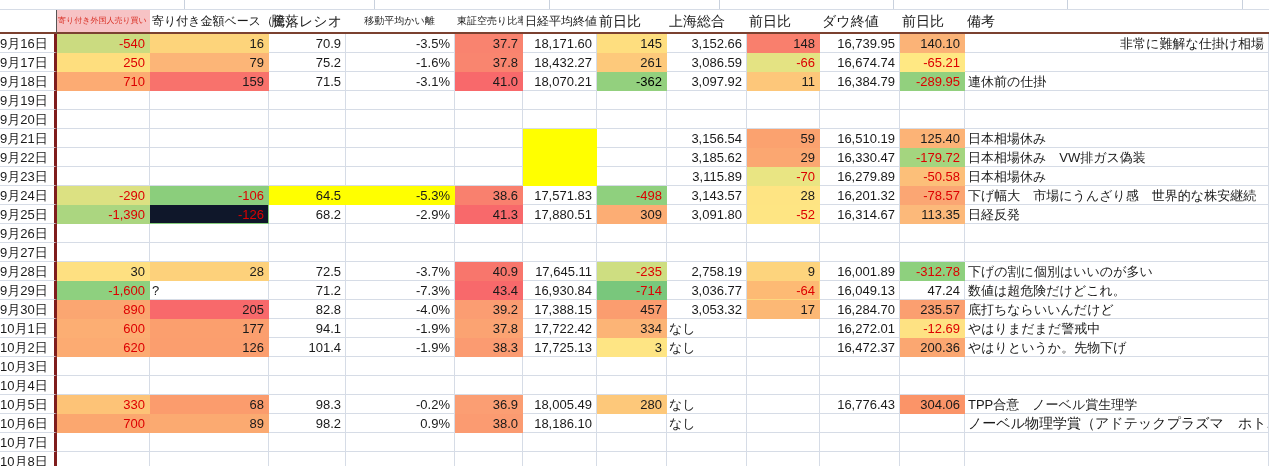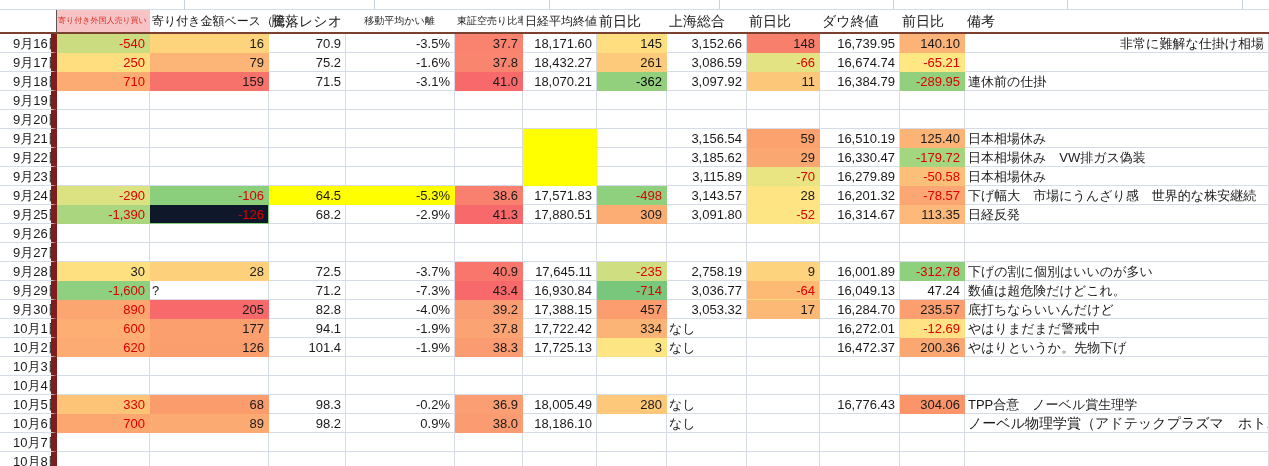--- a/index.html
+++ b/index.html
@@ -16,21 +16,21 @@
   }
   thead th{height:23px;line-height:22px;background:#fff;border-bottom:2px solid #7b4130;text-align:left;}
   th.corner{border-right:1px solid #555;}
   th.h1{background:#f7c3c5;color:#d93025;font-size:8px;padding-left:1px;}
   th.h2{font-size:12px;overflow:visible;}
   th.h3{font-size:14px;text-align:right;}
   th.h4,th.h5{font-size:10px;text-align:center;}
   th.h6{font-size:12px;}
   th.h7,th.h8,th.h9,th.h10,th.h11,th.h12{font-size:14px;}
   td{border-right:1px solid #d6dce6;border-bottom:1px solid #d6dce6;text-align:right;}
-  td.date{text-align:left;border-right:6px solid #7f1d1d;padding-left:13px;}
+  td.date{text-align:left;border-right:3px solid #7f1d1d;padding-left:0;}
   td.c12{text-align:left;padding-left:3px;}
 </style>
 </head>
 <body>
 
 <div class="sheet">
   <div class="top-strip">
     <div class="vseg" style="left:184px"></div>
     <div class="vseg" style="left:374px"></div>
     <div class="vseg" style="left:549px"></div>

